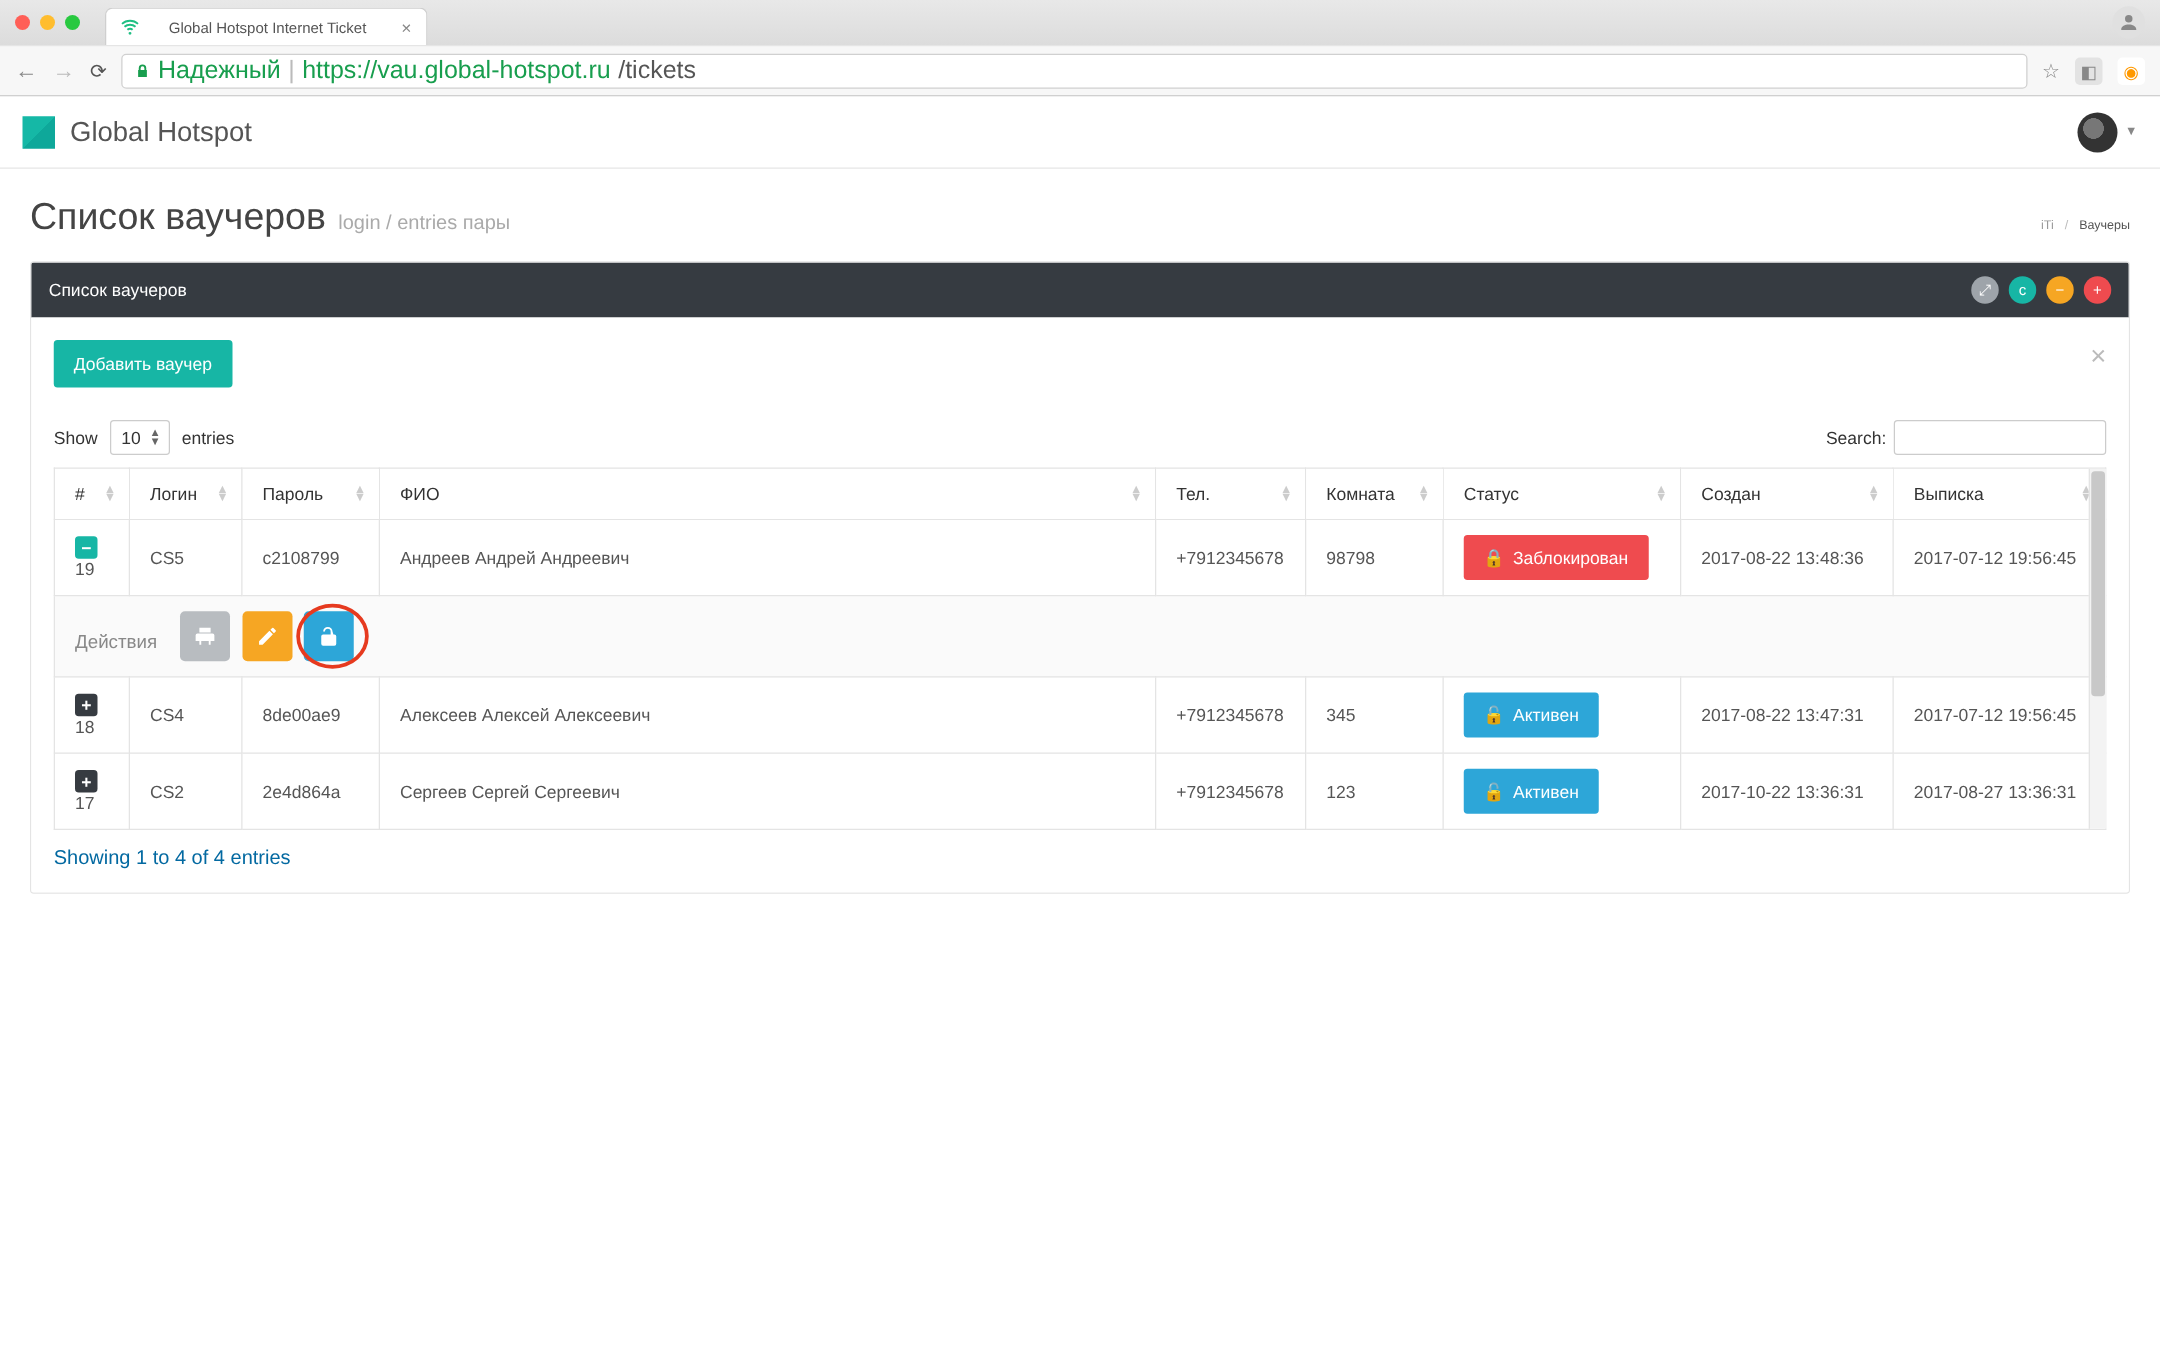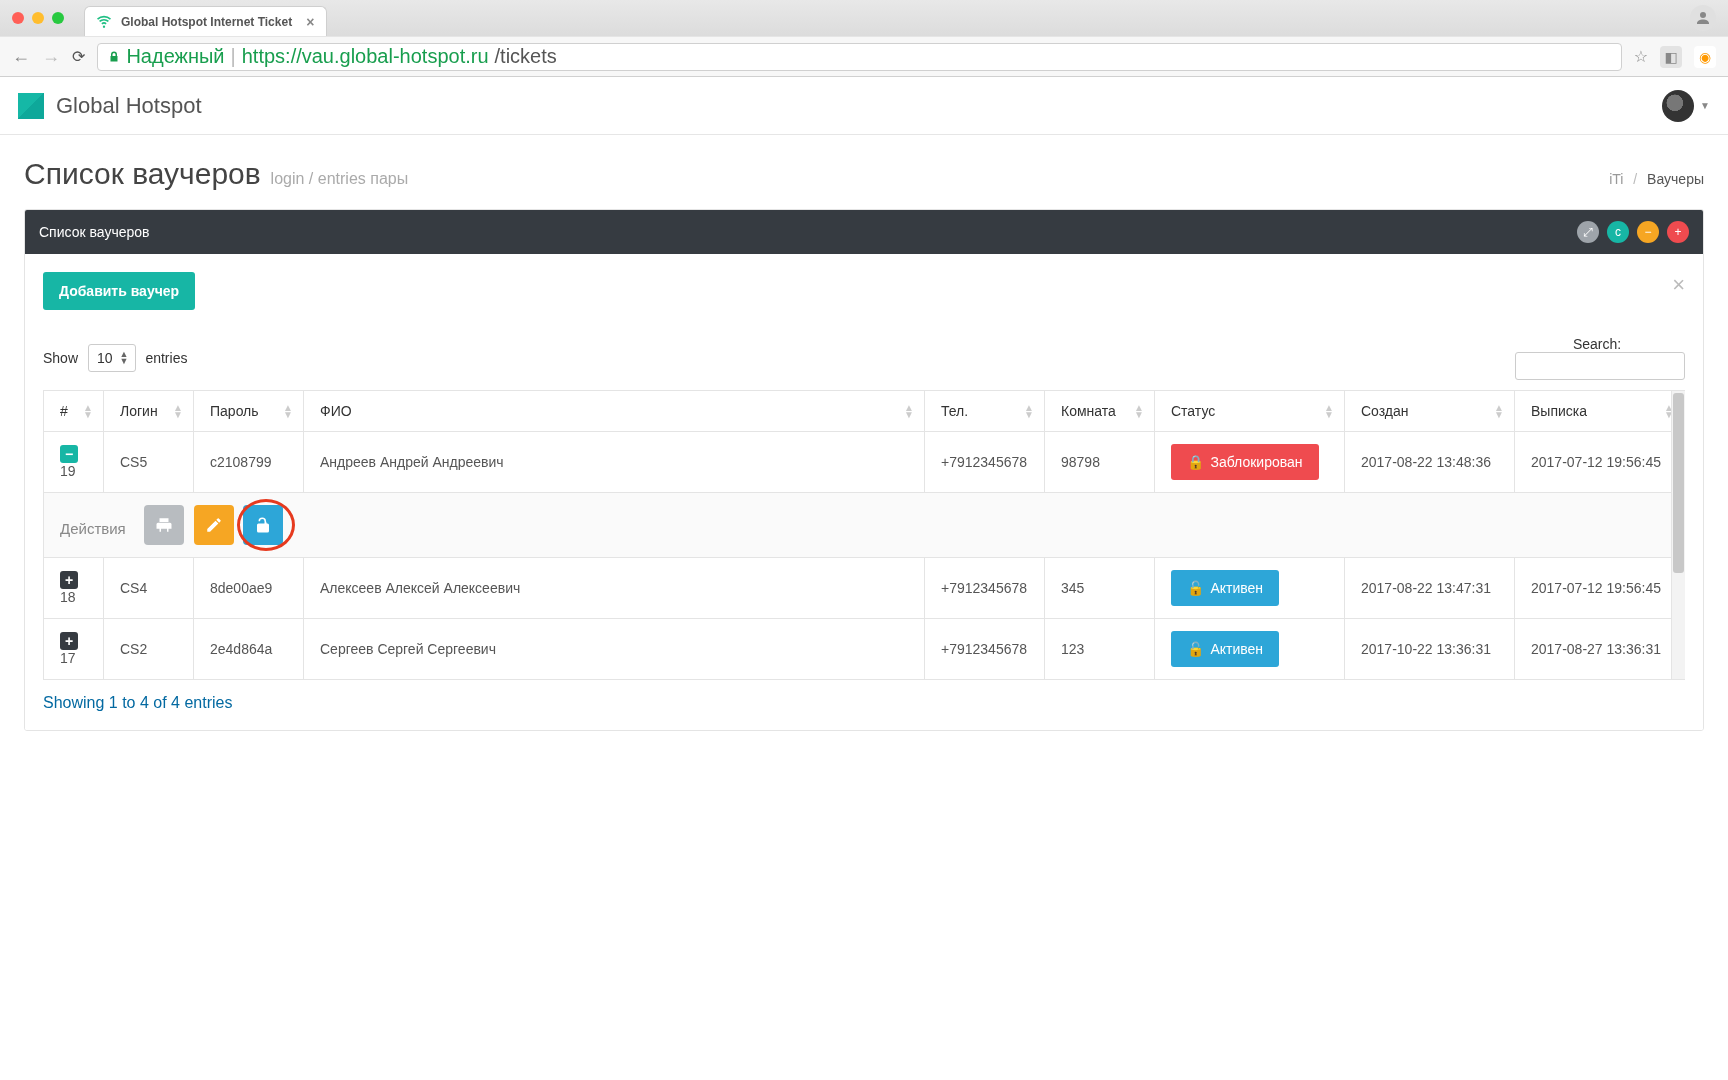--- a/index.html
+++ b/index.html
@@ -6,21 +6,21 @@
 body { font-family: -apple-system, "Helvetica Neue", Arial, sans-serif; background: #fff; color: #333; font-size: 14px; }
 
 
 .browser-chrome { background: #f0f0f0; border-bottom: 1px solid #d0d0d0; }
 .browser-titlebar { height: 36px; display: flex; align-items: center; padding: 0 12px; background: linear-gradient(#e8e8e8, #dcdcdc); }
 .window-buttons { display: flex; gap: 8px; }
 .window-btn { width: 12px; height: 12px; border-radius: 50%; }
 .wb-red { background: #ff5f57; }
 .wb-yellow { background: #ffbd2e; }
 .wb-green { background: #28c940; }
-.tab { display: flex; align-items: center; gap: 10px; background: #fff; height: 30px; margin-left: 20px; margin-top: 6px; padding: 0 12px; border-top-left-radius: 6px; border-top-right-radius: 6px; border: 1px solid #cfcfcf; border-bottom: none; font-size: 12px; color: #555; font-weight: bold; }
+.tab { display: flex; align-items: center; gap: 24px; background: #fff; height: 30px; margin-left: 20px; margin-top: 6px; padding: 0 12px; border-top-left-radius: 6px; border-top-right-radius: 6px; border: 1px solid #cfcfcf; border-bottom: none; font-size: 12px; color: #555; }
 .tab .favicon { width:14px; height:14px; }
 .tab .favicon svg{width:14px;height:14px;}
 .tab .close-x{color:#888; font-size:14px; margin-left:4px;}
 .profile-top { margin-left: auto; width: 26px; height: 26px; background:#e0e0e0; border-radius:50%; display:flex; align-items:center; justify-content:center; color:#777; font-size:16px;}
 .address-row { height: 40px; display:flex; align-items:center; padding:0 12px; gap:12px; background:#f7f7f7; border-top:1px solid #e5e5e5;}
 .nav-arrow { color:#888; font-size:18px; cursor:pointer; }
 .nav-arrow.light{color:#bbb;}
 .reload-icon{color:#555;font-size:16px;}
 .address-bar { flex:1; height:28px; background:#fff; border:1px solid #d0d0d0; border-radius:4px; display:flex; align-items:center; padding:0 10px; font-size:20px; color:#333; gap:6px;}
 .lock-ico{width:12px;height:12px;display:inline-flex;align-items:center;justify-content:center;}
@@ -38,42 +38,42 @@
 .app-name{font-size:22px;color:#555;font-weight:400;}
 .avatar-wrap{margin-left:auto;display:flex;align-items:center;gap:6px;}
 .avatar{width:32px;height:32px;border-radius:50%;background:#444 center/cover;}
 .caret{color:#888;font-size:10px;}
 
 
 .page{padding:22px 24px;}
 .page-title-row{display:flex;align-items:baseline;justify-content:space-between;margin-bottom:18px;}
 .page-title{font-size:30px;font-weight:400;color:#444;}
 .page-subtitle{font-size:16px;color:#aaa;font-weight:400;margin-left:6px;}
-.breadcrumb{font-size:14px;color:#999;}
+.breadcrumb{font-size:10px;color:#999;}
 .breadcrumb .bc-active{color:#555;}
 .breadcrumb .sep{margin:0 6px;color:#bbb;}
 
 .panel{border:1px solid #e4e4e4;border-radius:3px;overflow:hidden;}
 .panel-header{background:#363b41;color:#fff;height:44px;display:flex;align-items:center;padding:0 14px;font-size:14px;}
 .panel-header-title{flex:1;}
 .panel-actions{display:flex;gap:8px;}
 .pill{width:22px;height:22px;border-radius:50%;display:flex;align-items:center;justify-content:center;font-size:12px;color:#fff;cursor:pointer;}
 .pill-gray{background:#9ea4aa;}
 .pill-teal{background:#17b6a5;}
 .pill-yellow{background:#f6a623;}
 .pill-red{background:#ef4b4f;}
 
 .panel-body{padding:18px;background:#fff;position:relative;}
-.btn{display:inline-flex;align-items:center;justify-content:center;border:none;border-radius:3px;cursor:pointer;font-size:14px;color:#fff;padding:0 16px;height:38px;font-weight:bold;}
+.btn{display:inline-flex;align-items:center;justify-content:center;border:none;border-radius:3px;cursor:pointer;font-size:14px;color:#fff;padding:0 16px;height:38px;}
 .btn-teal{background:#17b6a5;}
 .close-panel{position:absolute;right:18px;top:18px;color:#bbb;font-size:22px;cursor:pointer;}
 .table-controls{display:flex;align-items:center;justify-content:space-between;margin-top:26px;margin-bottom:10px;font-size:14px;color:#333;gap:28px;}
 .len-select{height:28px;border:1px solid #ccc;border-radius:3px;padding:0 22px 0 8px;margin:0 6px;position:relative;display:inline-flex;align-items:center;background:#fff;}
 .search-input{height:28px;width:170px;border:1px solid #ccc;border-radius:3px;margin-left:6px;padding:0 8px;}
-.search-wrap{display:flex;align-items:center;flex-direction:column;}
+.search-wrap{display:flex;align-items:center;}
 
 table.data{width:100%;border-collapse:collapse;}
 table.data th, table.data td{border:1px solid #e4e4e4;padding:12px 16px;text-align:left;font-size:14px;color:#555;vertical-align:middle;}
 table.data th{background:#fff;font-weight:500;color:#333;position:relative;}
 .sort-icons{position:absolute;right:10px;top:50%;transform:translateY(-50%);font-size:10px;color:#ccc;display:flex;flex-direction:column;line-height:7px;}
 .row-expand{width:18px;height:18px;border-radius:3px;display:inline-flex;align-items:center;justify-content:center;color:#fff;font-size:14px;font-weight:700;cursor:pointer;}
 .exp-minus{background:#17b6a5;}
 .exp-plus{background:#363b41;}
 .status-btn{display:inline-flex;align-items:center;gap:6px;border:none;border-radius:3px;padding:0 16px;height:36px;color:#fff;font-size:14px;}
 .status-red{background:#ef4b4f;}

